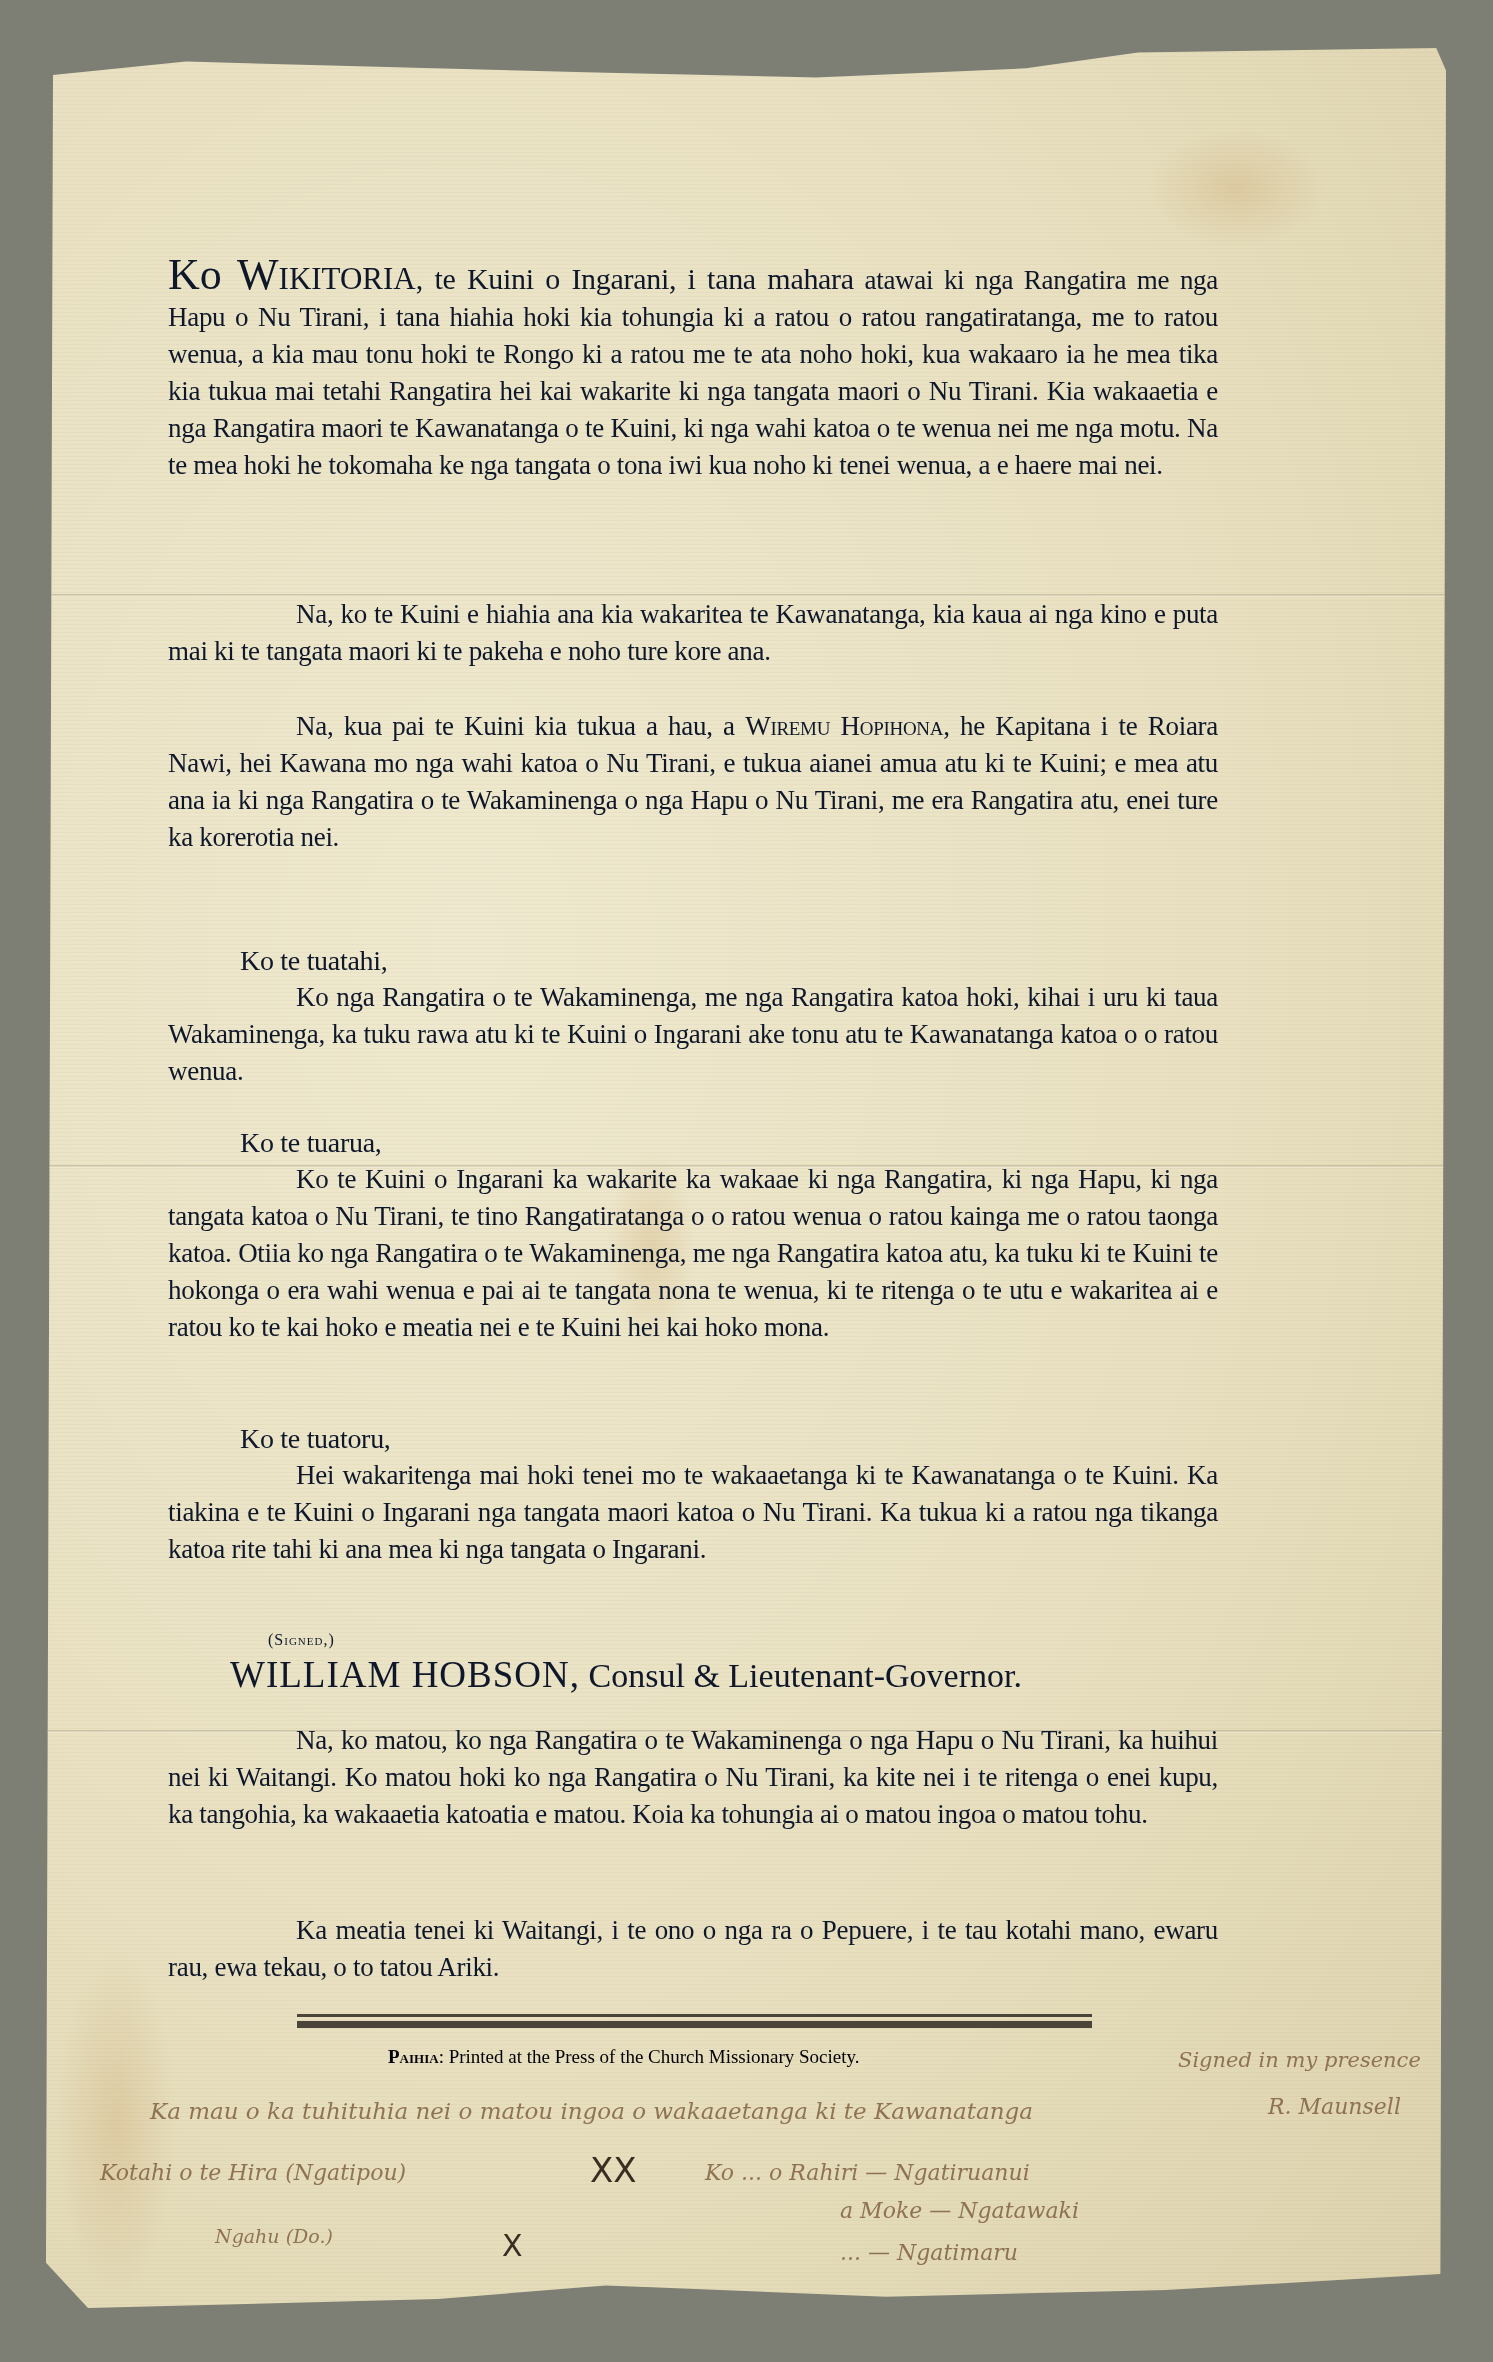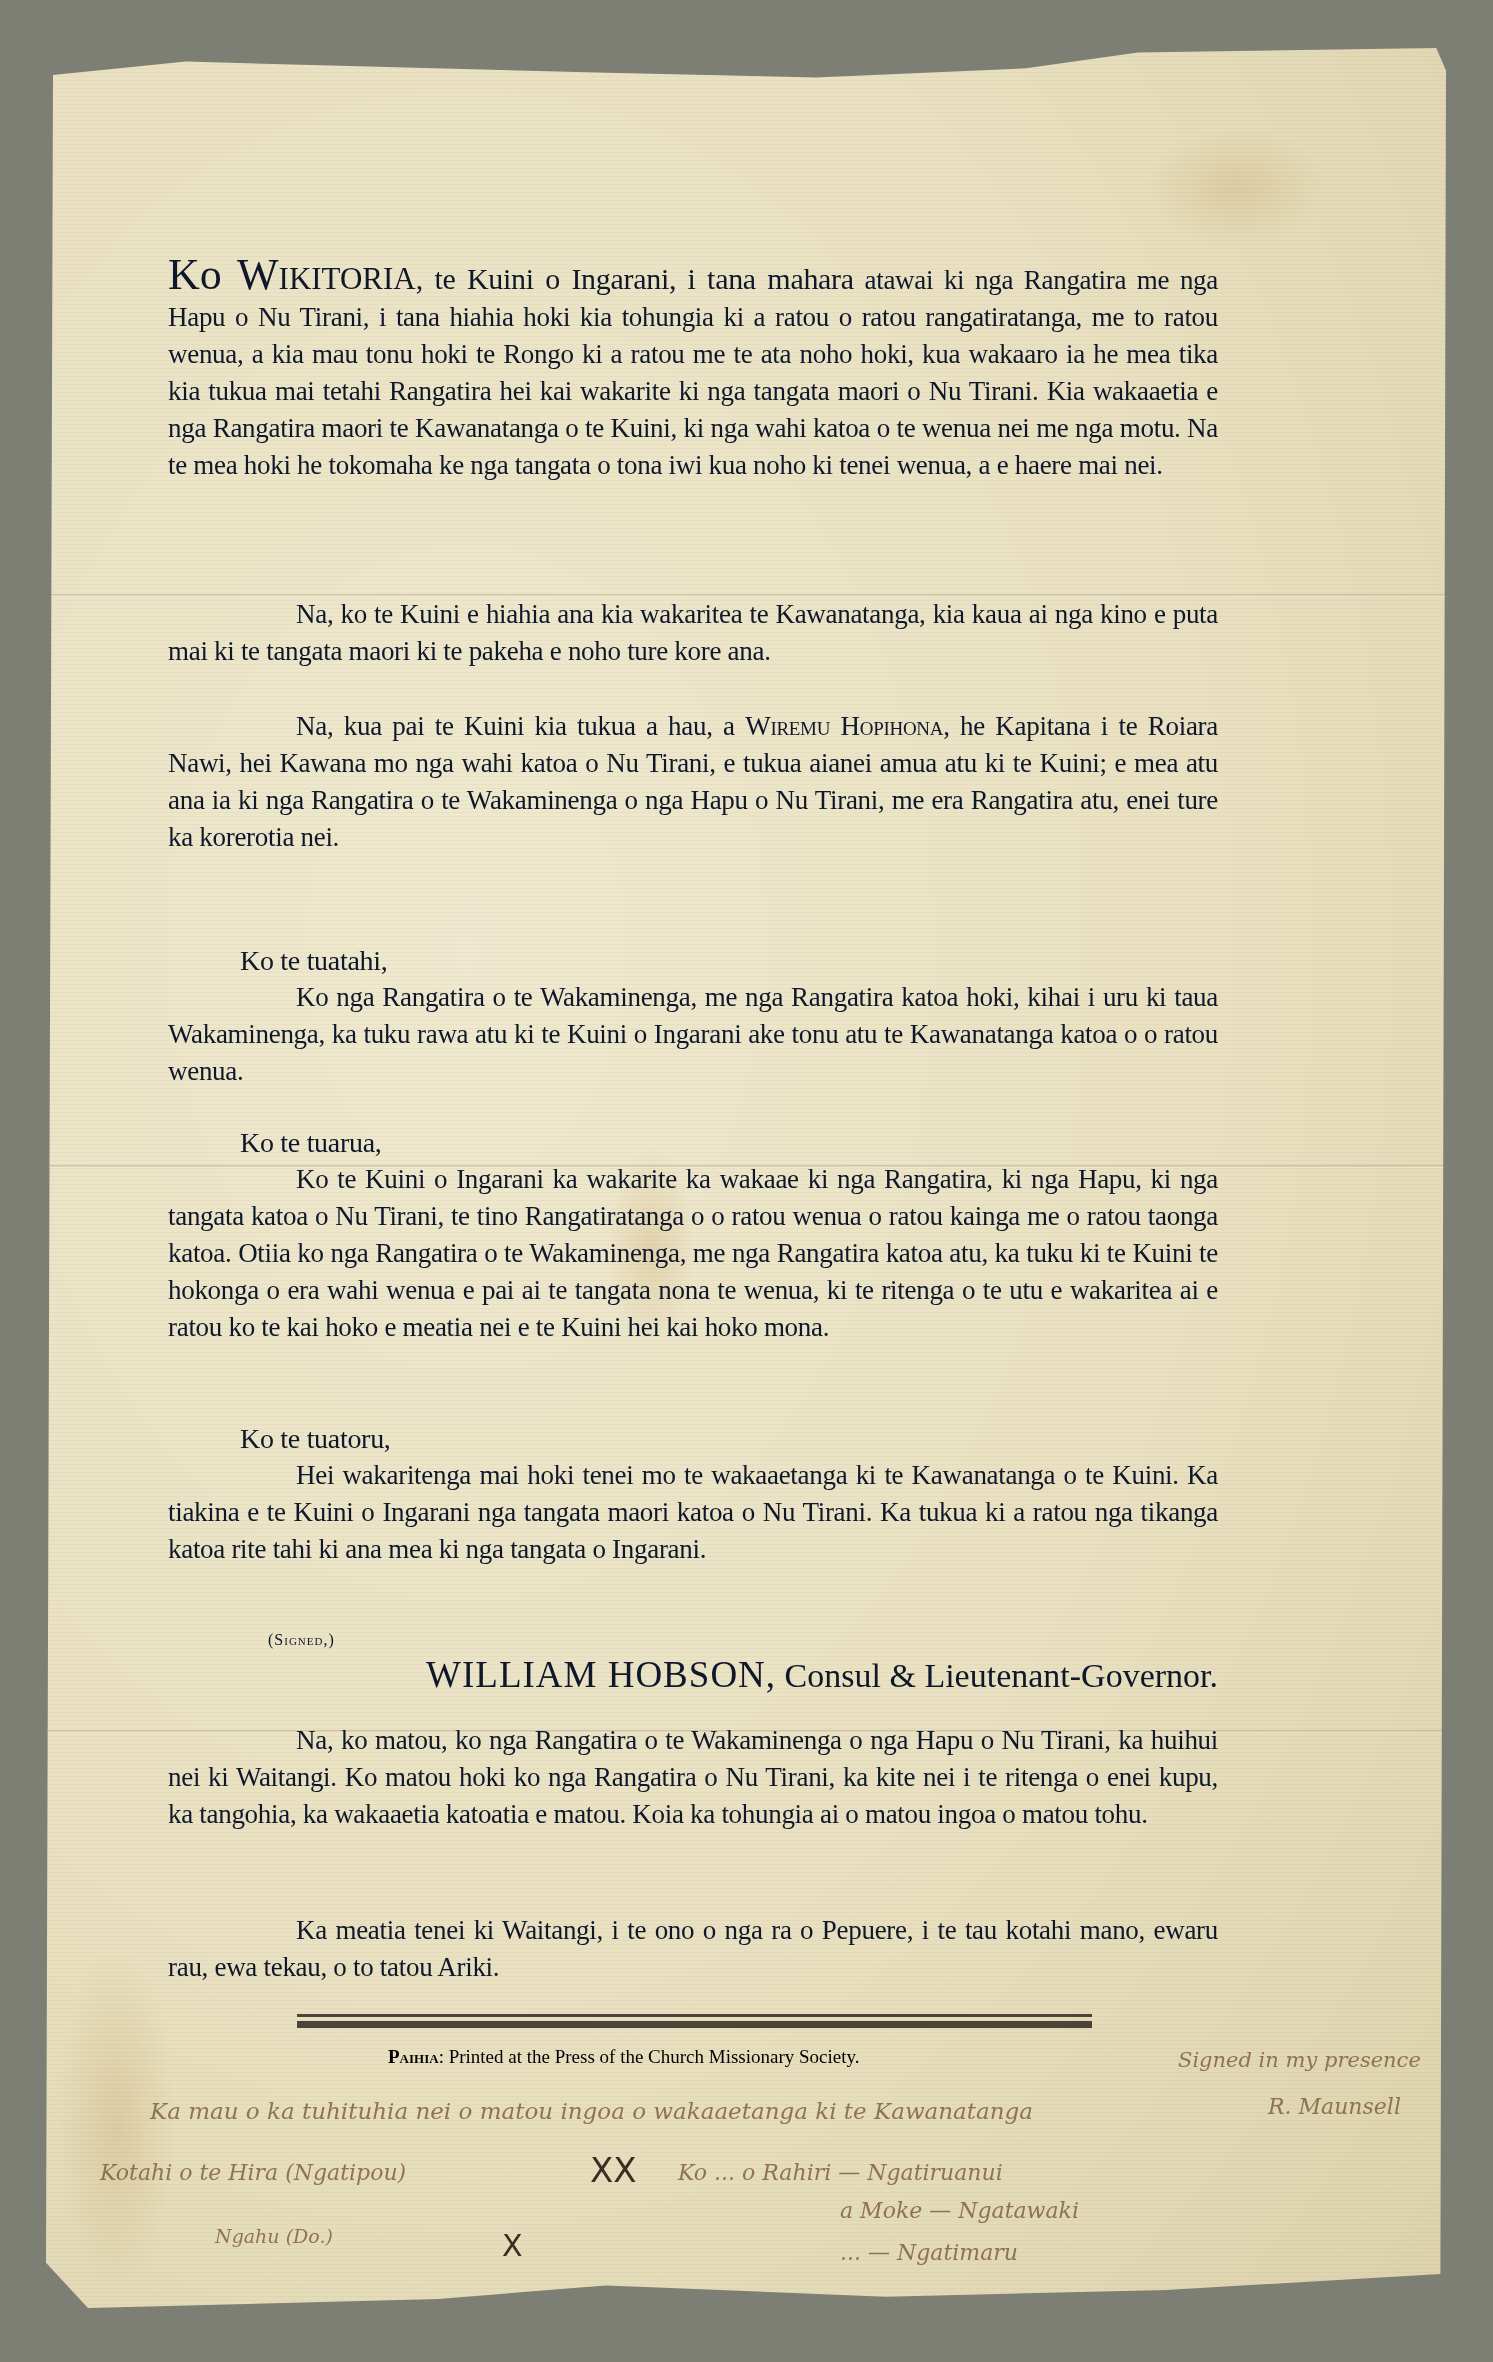--- a/index.html
+++ b/index.html
@@ -150,21 +150,21 @@
   <p class="para indent">Ko te Kuini o Ingarani ka wakarite ka wakaae ki nga Rangatira, ki nga Hapu, ki nga tangata katoa o Nu Tirani, te tino Rangatiratanga o o ratou wenua o ratou kainga me o ratou taonga katoa. Otiia ko nga Rangatira o te Wakaminenga, me nga Rangatira katoa atu, ka tuku ki te Kuini te hokonga o era wahi wenua e pai ai te tangata nona te wenua, ki te ritenga o te utu e wakaritea ai e ratou ko te kai hoko e meatia nei e te Kuini hei kai hoko mona.</p>
 </div>
 
 <div class="text-block" style="top:1420px;">
   <p class="heading-line">Ko te tuatoru,</p>
   <p class="para indent">Hei wakaritenga mai hoki tenei mo te wakaaetanga ki te Kawanatanga o te Kuini. Ka tiakina e te Kuini o Ingarani nga tangata maori katoa o Nu Tirani. Ka tukua ki a ratou nga tikanga katoa rite tahi ki ana mea ki nga tangata o Ingarani.</p>
 </div>
 
 <div class="text-block" style="top:1618px; text-align:left;">
   <div style="padding-left:100px;"><span class="signed-label">(Signed,)</span></div>
-  <div class="hobson-line" style="padding-left:62px; margin-top:-2px;text-align:right;">
+  <div class="hobson-line" style="padding-left:62px; margin-top:-2px;">
     <span style="letter-spacing:1px;">WILLIAM HOBSON,</span><span style="font-size:34px;"> Consul &amp; Lieutenant-Governor.</span>
   </div>
 </div>
 
 <div class="text-block" style="top:1722px;">
   <p class="para indent">Na, ko matou, ko nga Rangatira o te Wakaminenga o nga Hapu o Nu Tirani, ka huihui nei ki Waitangi. Ko matou hoki ko nga Rangatira o Nu Tirani, ka kite nei i te ritenga o enei kupu, ka tangohia, ka wakaaetia katoatia e matou. Koia ka tohungia ai o matou ingoa o matou tohu.</p>
 </div>
 
 <div class="text-block" style="top:1912px;">
   <p class="para indent">Ka meatia tenei ki Waitangi, i te ono o nga ra o Pepuere, i te tau kotahi mano, ewaru rau, ewa tekau, o to tatou Ariki.</p>
@@ -175,17 +175,17 @@
 
 <div class="imprint">
   <span class="smallcaps" style="font-weight:bold;">Paihia</span><span>: Printed at the Press of the Church Missionary Society.</span>
 </div>
 
 <div class="hand" style="left:108px; top:2098px; font-size:23px;margin-left:42px;">Ka mau o ka tuhituhia nei o matou ingoa o wakaaetanga ki te Kawanatanga</div>
 <div class="hand" style="left:100px; top:2160px;">Kotahi o te Hira (Ngatipou)</div>
 <div class="hand" style="left:215px; top:2225px; font-size:19px;">Ngahu (Do.)</div>
 <div class="mark" style="left:590px; top:2150px;">XX</div>
 <div class="mark" style="left:502px; top:2228px; font-size:30px;">X</div>
-<div class="hand" style="left:678px; top:2160px;text-align:right;">Ko ... o Rahiri — Ngatiruanui</div>
+<div class="hand" style="left:705px; top:2160px;text-align:right;">Ko ... o Rahiri — Ngatiruanui</div>
 <div class="hand" style="left:840px; top:2198px;">a Moke — Ngatawaki</div>
 <div class="hand" style="left:840px; top:2240px;">... — Ngatimaru</div>
 <div class="hand" style="left:1178px; top:2048px; font-size:21px;">Signed in my presence</div>
 <div class="hand" style="left:1268px; top:2094px; font-size:22px;">R. Maunsell</div>
 
 </body></html>

